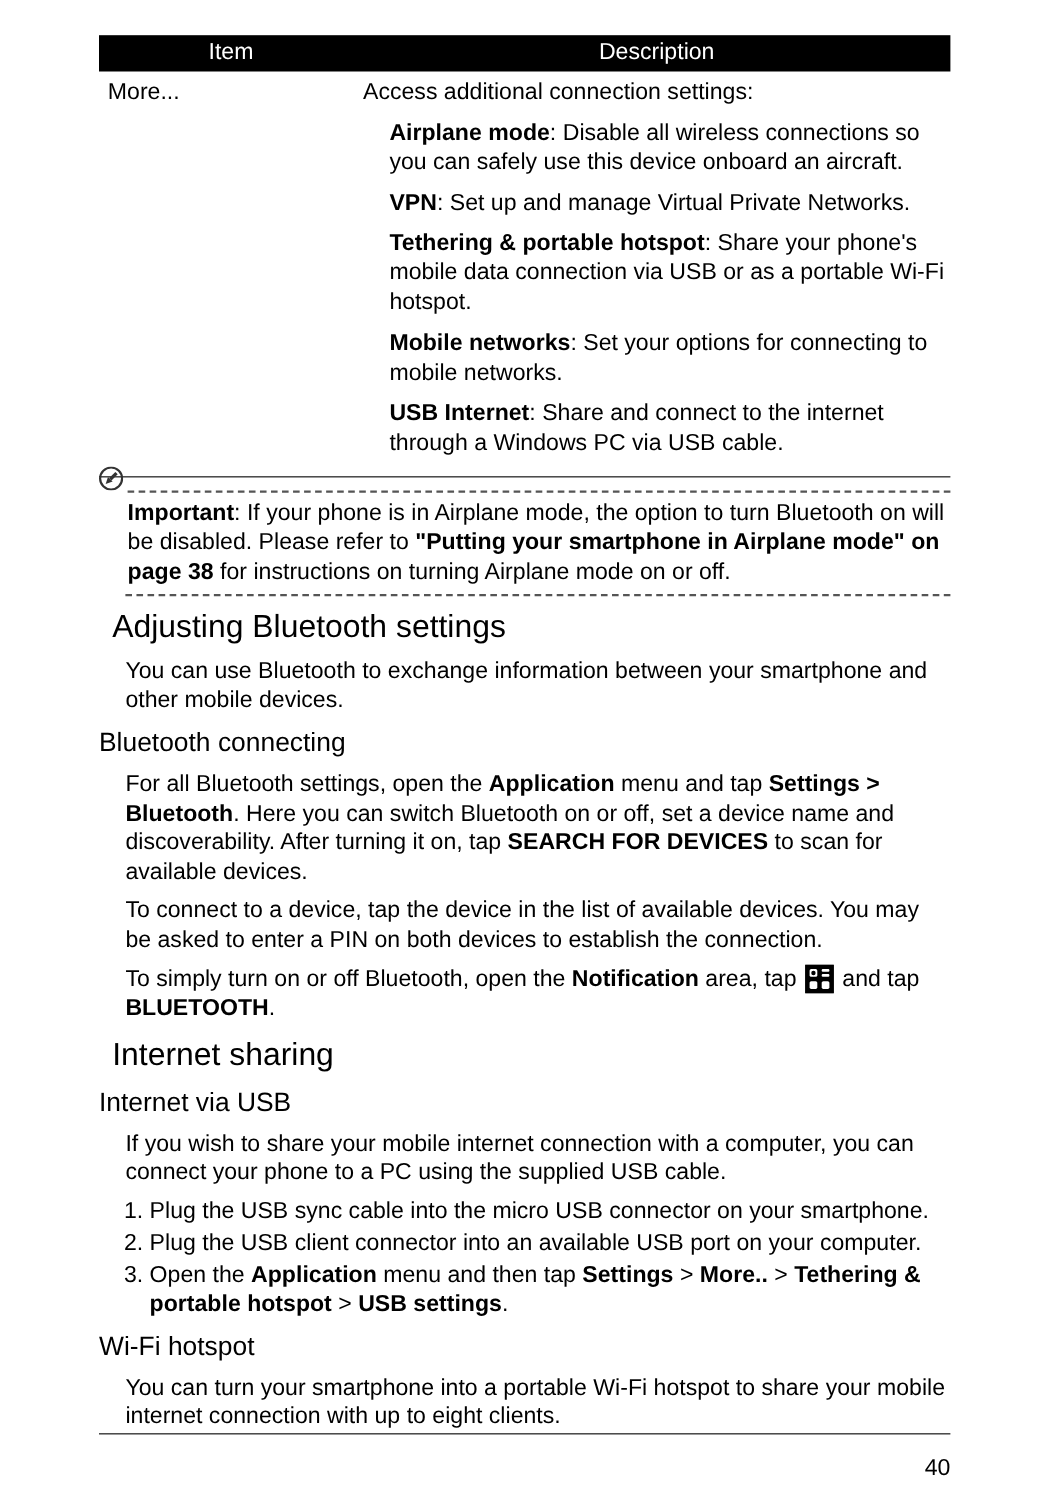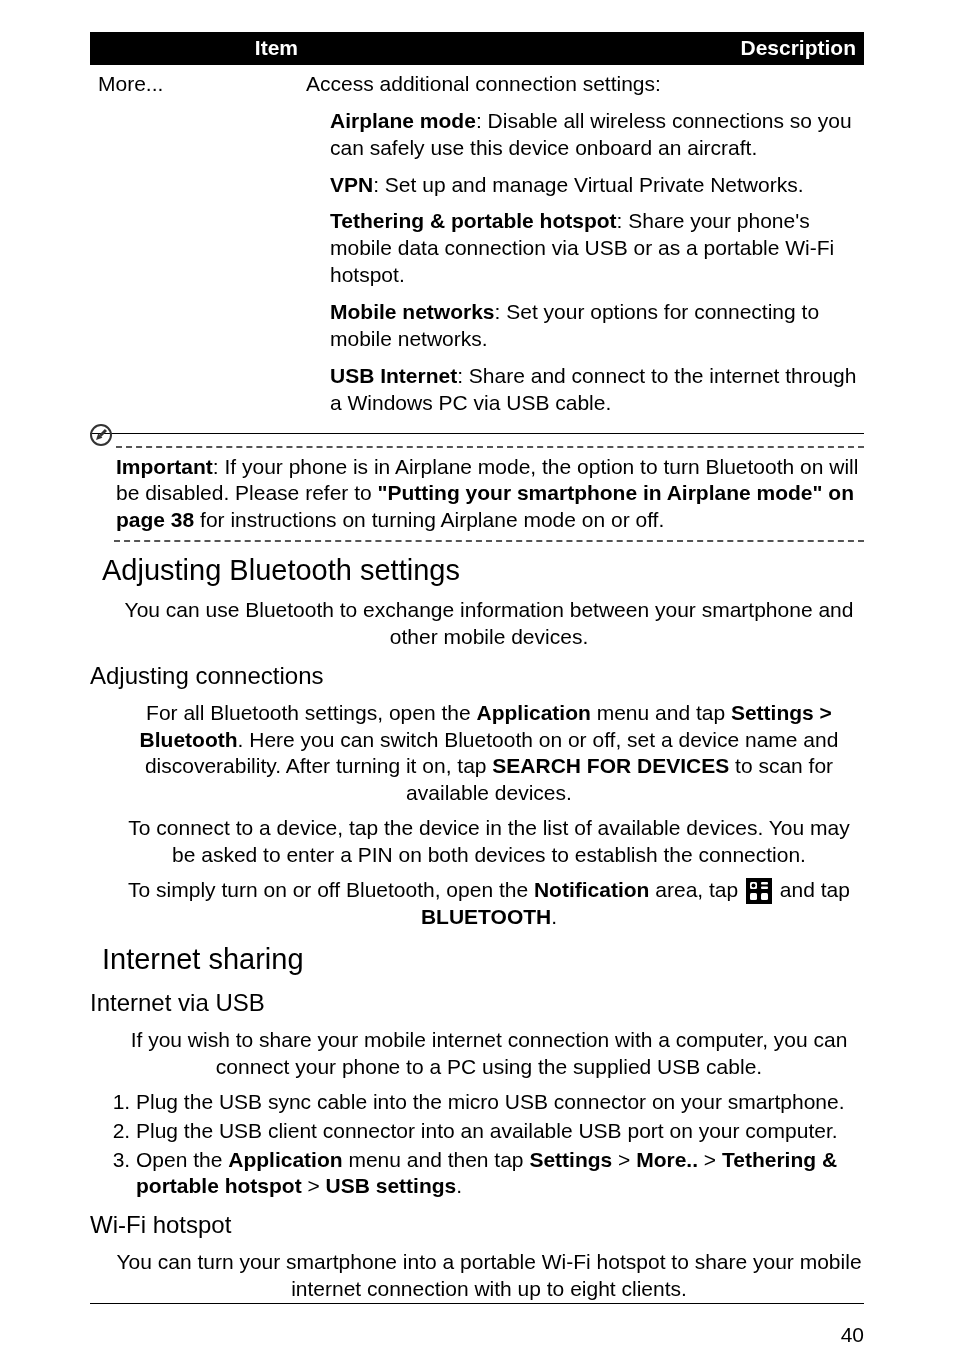--- a/index.html
+++ b/index.html
@@ -18,23 +18,23 @@
     font-size: 21px;
     line-height: 1.28;
   }
   table.spec {
     width: 100%;
     border-collapse: collapse;
   }
   table.spec th {
     background: #000;
     color: #fff;
-    text-align: right;
-    font-weight: bold;
-    padding: 3px 8px;
+    text-align: center;
+    font-weight: normal;
+    padding: 3px 20px;
   }
   table.spec th.col1 { width: 200px; }
   table.spec td.col1 {
     vertical-align: top;
     padding: 6px 8px 6px 8px;
   }
   table.spec td.col2 {
     padding: 6px 0 6px 0;
   }
   .desc-block p {
@@ -80,21 +80,20 @@
   }
   h2.h2 {
     font-family: Arial, Helvetica, sans-serif;
     font-weight: normal;
     font-size: 29px;
     margin: 10px 0 8px 12px;
   }
   .body-block {
     margin-left: 24px;
     margin-bottom: 8px;
-    text-align: center;
   }
   h3.h3 {
     font-weight: normal;
     font-size: 24px;
     margin: 10px 0 8px 0;
   }
   .inline-icon {
     display: inline-block;
     vertical-align: middle;
     width: 26px;
@@ -178,21 +177,21 @@
           <b>Important</b><span>: If your phone is in Airplane mode, the option to turn Bluetooth on will be disabled. Please refer to </span><b>"Putting your smartphone in Airplane mode" on page 38</b><span> for instructions on turning Airplane mode on or off.</span>
         </div>
       </div>
     </div>
     <hr class="note-dash2">
   </div>
 
   <h2 class="h2">Adjusting Bluetooth settings</h2>
   <div class="body-block">You can use Bluetooth to exchange information between your smartphone and other mobile devices.</div>
 
-  <h3 class="h3">Adjusting connections</h3>
+  <h3 class="h3">Bluetooth connecting</h3>
 
   <div class="body-block">
     <span>For all Bluetooth settings, open the </span><b>Application</b><span> menu and tap </span><b>Settings &gt; Bluetooth</b><span>. Here you can switch Bluetooth on or off, set a device name and discoverability. After turning it on, tap </span><b>SEARCH FOR DEVICES</b><span> to scan for available devices.</span>
   </div>
 
   <div class="body-block">To connect to a device, tap the device in the list of available devices. You may be asked to enter a PIN on both devices to establish the connection.</div>
 
   <div class="body-block">
     <span>To simply turn on or off Bluetooth, open the </span><b>Notification</b><span> area, tap </span><span class="inline-icon">
       <svg width="26" height="26" viewBox="0 0 26 26">

